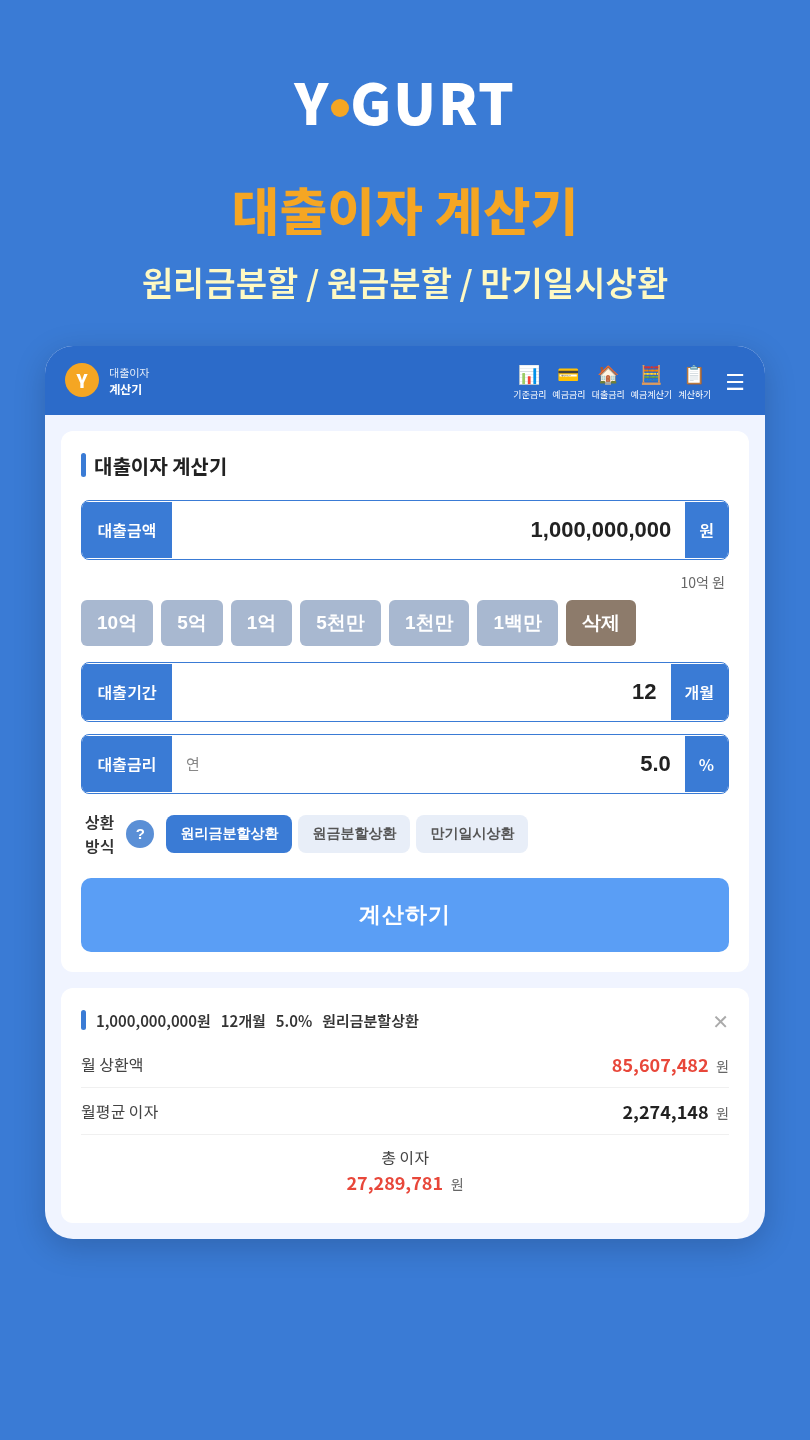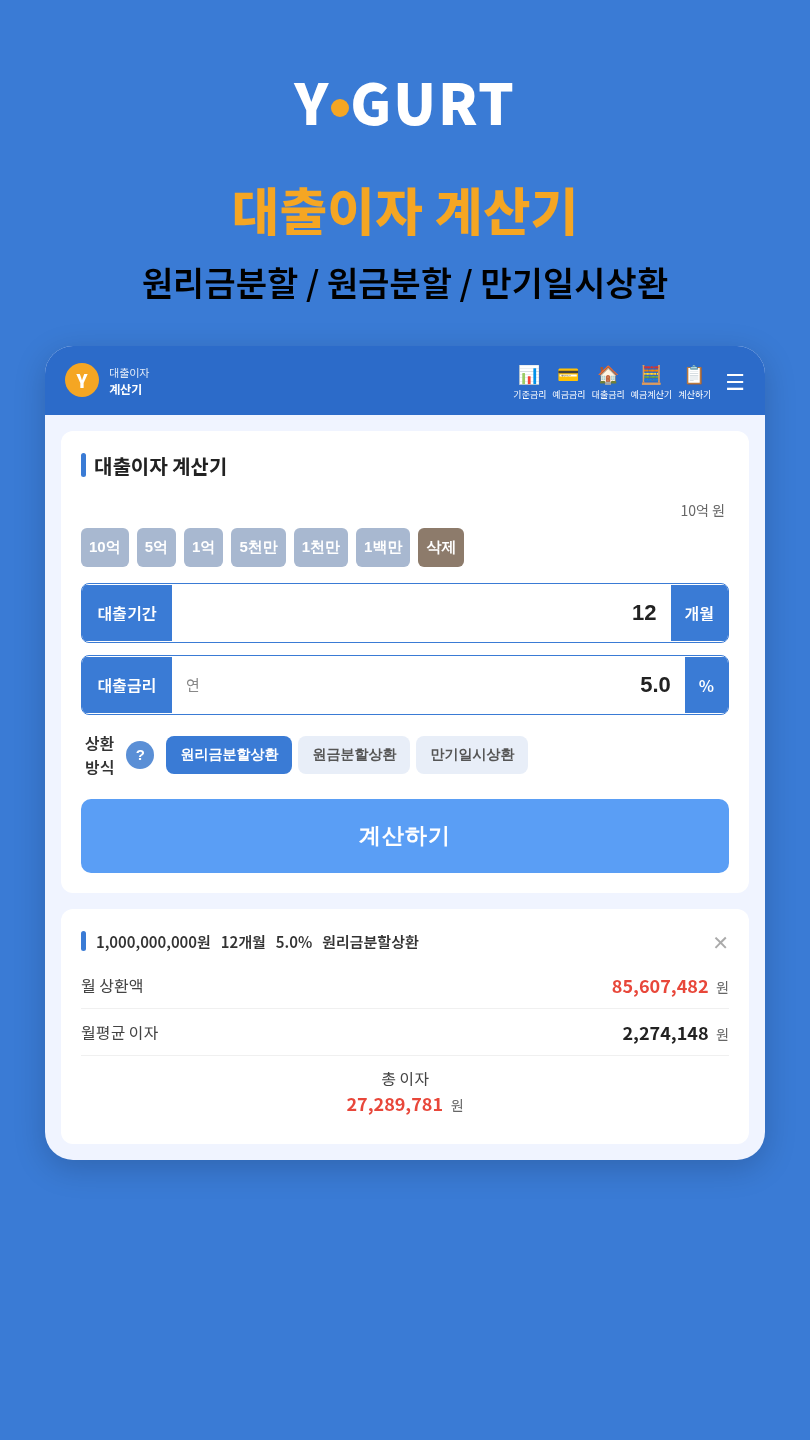--- a/index.html
+++ b/index.html
@@ -47,21 +47,21 @@
     }
     .main-title {
       font-size: 52px;
       font-weight: 800;
       color: #f5a623;
       margin-bottom: 12px;
     }
     .sub-title {
       font-size: 34px;
       font-weight: 600;
-      color: #000000;
+      color: #fef9c3;
       line-height: 1.4;
     }
 
     
     .card-wrapper {
       width: 720px;
       background: #f0f4ff;
       border-radius: 28px;
       padding: 0;
       overflow: hidden;
@@ -204,22 +204,22 @@
       display: flex;
       gap: 8px;
       margin-bottom: 16px;
       flex-wrap: wrap;
     }
     .quick-btn {
       background: #a8b8d0;
       color: white;
       border: none;
       border-radius: 6px;
-      padding: 10px 8px;
-      font-size: 15px;
+      padding: 10px 16px;
+      font-size: 19px;
       font-weight: 600;
       cursor: pointer;
     }
     .quick-btn.delete {
       background: #8d7b6b;
     }
 
     
     .interest-inner {
       display: flex;
@@ -407,20 +407,25 @@
   </div>
 
   <div class="inner-content">
     
     <div class="section-title">
       <div class="section-title-bar"></div>
       <span>대출이자 계산기</span>
     </div>
 
     
+    <div class="form-row">
+      <div class="form-label">대출금액</div>
+      <input class="form-input" type="text" value="1,000,000,000" style="">
+      <div class="form-unit">원</div>
+    </div>
 
     
     <div class="amount-hint">10억 원</div>
 
     
     <div class="quick-buttons">
       <button class="quick-btn">10억</button>
       <button class="quick-btn">5억</button>
       <button class="quick-btn">1억</button>
       <button class="quick-btn">5천만</button>

